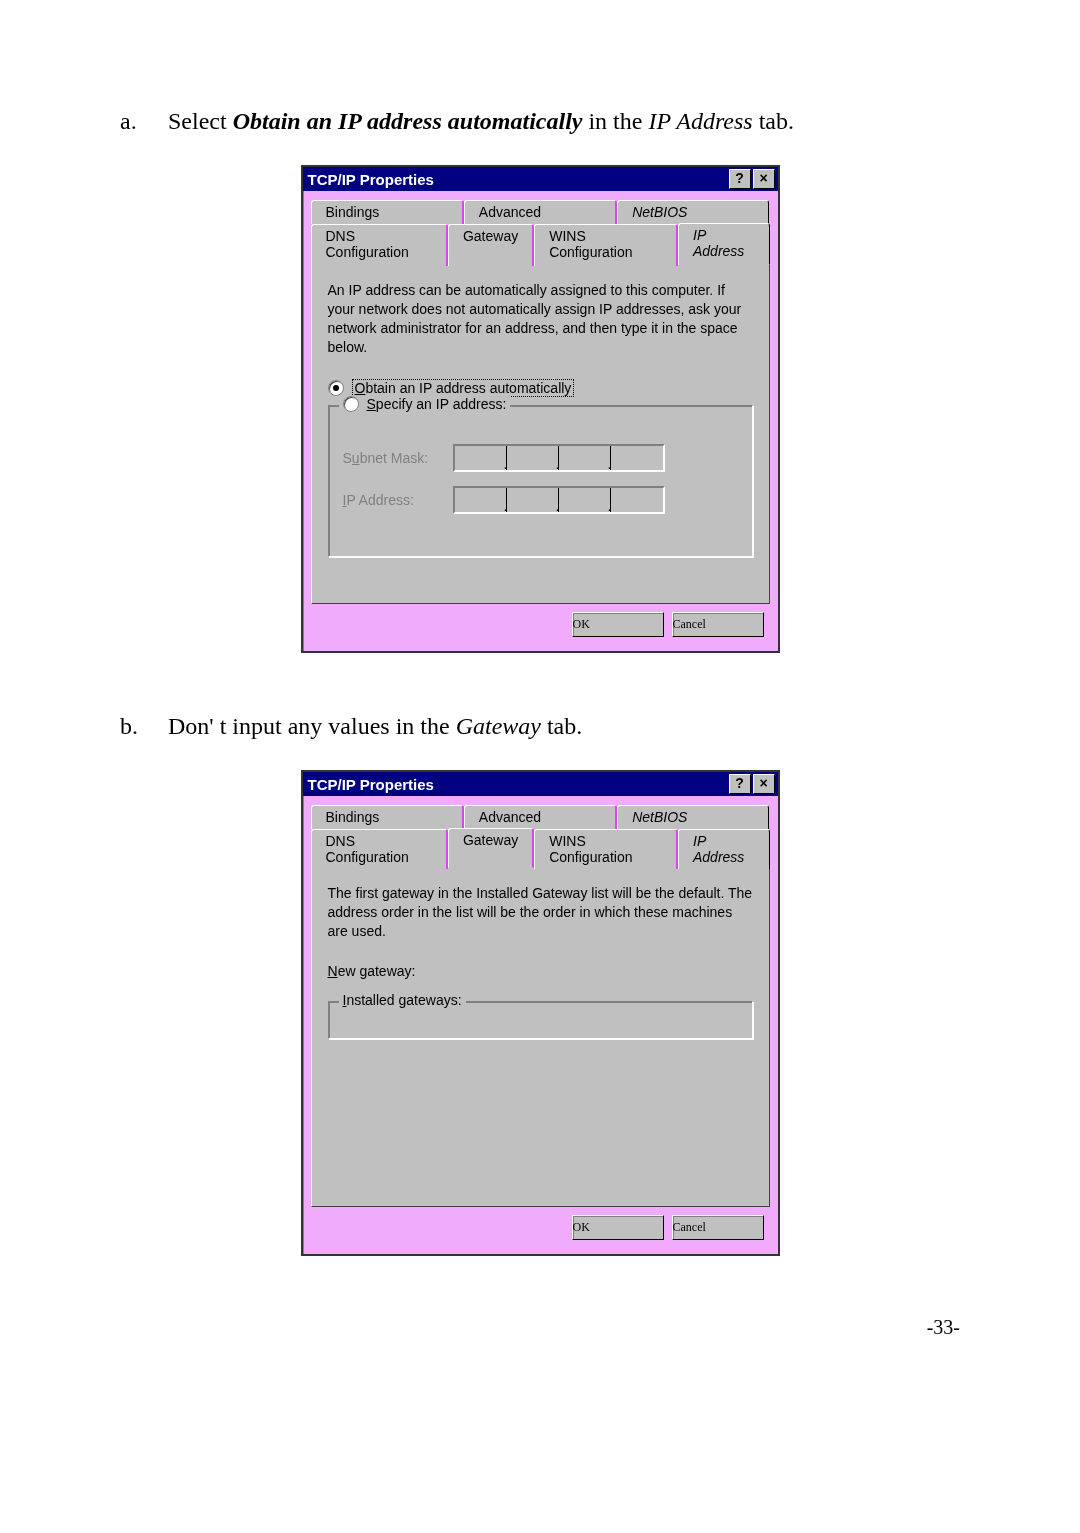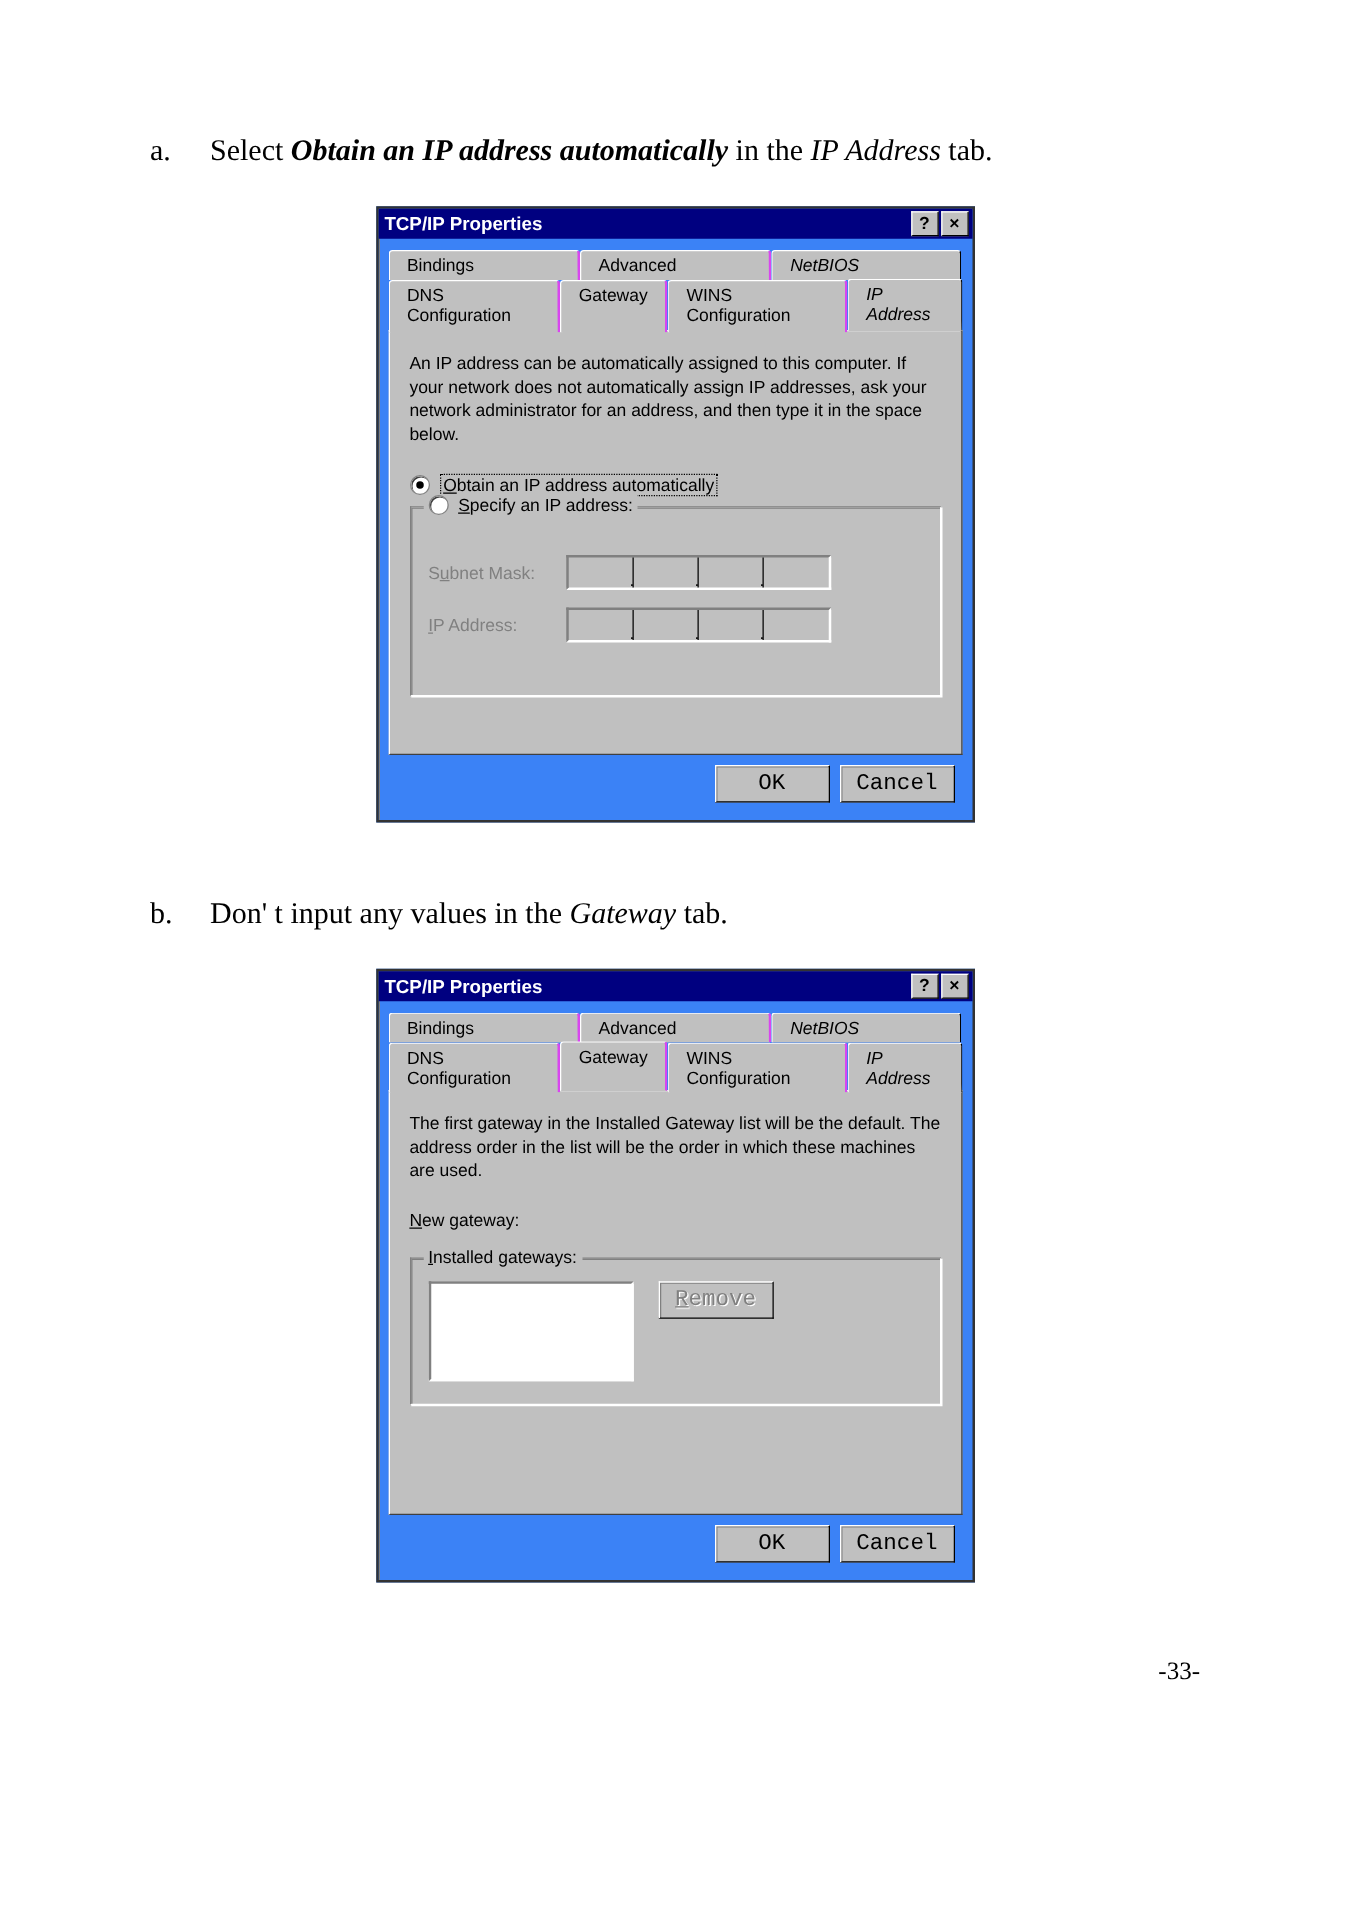--- a/index.html
+++ b/index.html
@@ -23,21 +23,21 @@
     width: 48px;
     flex: 0 0 48px;
   }
   .bold-italic { font-weight: bold; font-style: italic; }
   .italic { font-style: italic; }
 
   .dialog {
     width: 475px;
     margin: 10px auto 60px auto;
     border: 2px solid #333;
-    background: #3b82f6;
+    background: #f0abfc;
     font-family: "MS Sans Serif", Tahoma, Arial, sans-serif;
     font-size: 14px;
     color: #000;
     box-shadow: 1px 1px 0 #808080 inset;
   }
   .titlebar {
     background: #000080;
     color: #fff;
     font-weight: bold;
     font-size: 15px;
@@ -197,24 +197,24 @@
   .ip-pane:last-child::after { content: ""; }
 
   .btn {
     background: #c0c0c0;
     border-top: 1px solid #fff;
     border-left: 1px solid #fff;
     border-right: 1px solid #000;
     border-bottom: 1px solid #000;
     box-shadow: 1px 1px 0 #808080 inset;
     padding: 4px 0;
-    font-size: 18px;
-    text-align: center;
+    font-size: 12px;
+    text-align: left;
     width: 90px;
-    font-family: Liberation Mono, monospace;
+    font-family: Liberation Serif, serif;
   }
   .btn.disabled { color: #808080; text-shadow: 1px 1px 0 #fff; }
   .btn-row {
     display: flex;
     justify-content: flex-end;
     gap: 8px;
     padding: 8px 6px 4px 0;
   }
   .listbox {
     width: 160px;
@@ -334,24 +334,20 @@
         <div class="desc">The first gateway in the Installed Gateway list will be the default. The address order in the list will be the order in which these machines are used.</div>
 
         <div style="margin-top:20px">
           <div class="underline-first" style="margin-bottom:4px">New gateway:</div>
         </div>
 
         <div class="groupbox" style="margin-top:22px;padding:18px 14px">
           <div class="legend">
             <span class="underline-first">Installed gateways:</span>
           </div>
-          <div style="display:flex;align-items:flex-start;gap:20px">
-            <div class="listbox"></div>
-            <div class="btn disabled underline-first">Remove</div>
-          </div>
         </div>
       </div>
       <div class="btn-row">
         <div class="btn">OK</div>
         <div class="btn">Cancel</div>
       </div>
     </div>
   </div>
 
   <div class="page-number">-33-</div>

